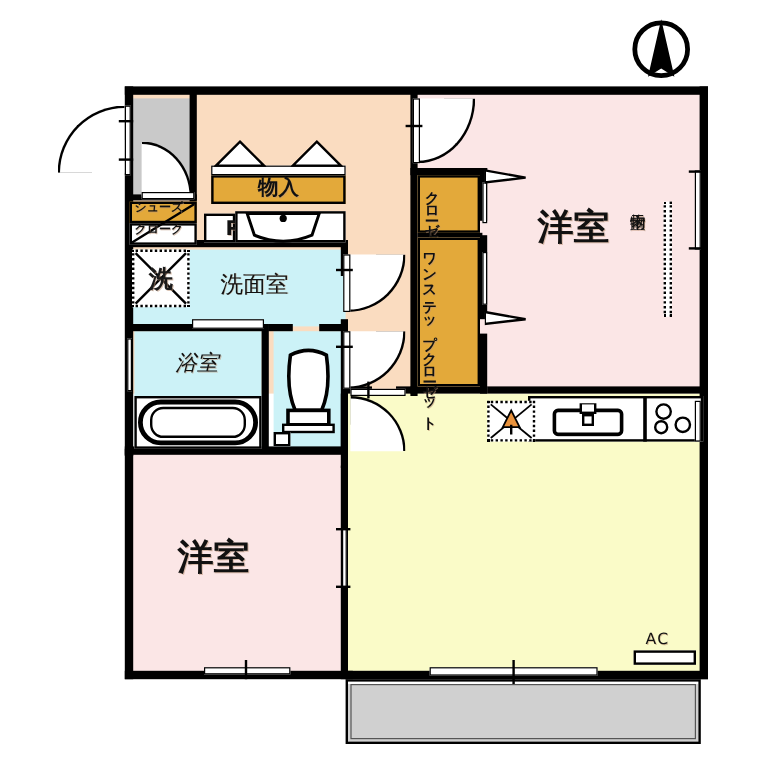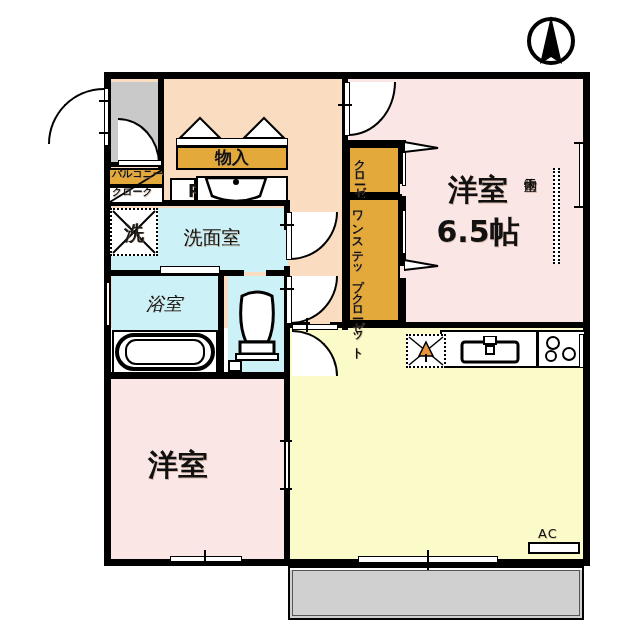--- a/index.html
+++ b/index.html
@@ -124,21 +124,21 @@
   <div class="tick" style="left:99px;top:132px;width:12px;height:2px;"></div>
 
   <div class="swing tr" style="left:118px;top:118px;width:42px;height:46px;"></div>
   <div class="slab" style="left:118px;top:160px;width:44px;height:6px;"></div>
 
   <div class="orangebox" style="left:108px;top:168px;width:56px;height:18px;"></div>
   <div class="whitebox" style="left:108px;top:186px;width:56px;height:18px;"></div>
   <svg style="position:absolute;left:108px;top:168px;" width="56" height="36">
     <line x1="2" y1="34" x2="54" y2="2" stroke="#000" stroke-width="2"></line>
   </svg>
-  <div class="lbl" style="left:112px;top:169px;font-size:10px;font-weight:bold;">バルコニー</div>
+  <div class="lbl" style="left:112px;top:169px;font-size:10px;font-weight:bold;">シューズ</div>
   <div class="lbl" style="left:112px;top:187px;font-size:10px;font-weight:bold;">クローク</div>
 
   <div class="whitebox" style="left:170px;top:178px;width:26px;height:24px;"></div>
   <div class="lbl" style="left:188px;top:183px;font-size:17px;font-weight:bold;">PS</div>
 
   <div class="orangebox" style="left:176px;top:146px;width:112px;height:24px;"></div>
   <div class="lbl lbl-c" style="left:232px;top:158px;font-size:17px;font-weight:bold;">物入</div>
 
   <div class="slab" style="left:176px;top:138px;width:112px;height:8px;"></div>
   <svg class="fold" style="left:178px;top:116px;" width="44" height="24">
@@ -207,21 +207,20 @@
   <div class="slab" style="left:402px;top:152px;width:4px;height:34px;"></div>
   <svg style="position:absolute;left:404px;top:140px;" width="36" height="14">
     <polygon points="0,2 34,8 0,12" fill="#fff" stroke="#000" stroke-width="2"></polygon>
   </svg>
   <div class="slab" style="left:402px;top:210px;width:4px;height:44px;"></div>
   <svg style="position:absolute;left:404px;top:258px;" width="36" height="14">
     <polygon points="0,2 34,8 0,12" fill="#fff" stroke="#000" stroke-width="2"></polygon>
   </svg>
 
   <div class="lbl lbl-c" style="left:478px;top:190px;font-size:30px;font-weight:bold;">洋室</div>
-  <div class="lbl lbl-c" style="left:478px;top:232px;font-size:30px;font-weight:bold;">6.5帖</div>
 
   <div class="lbl vert" style="left:524px;top:168px;font-size:13px;">室内物干</div>
   <div style="position:absolute;left:553px;top:168px;width:7px;height:96px;border:2px dotted #000;box-sizing:border-box;background:#fff;"></div>
 
   <div class="slidepanel" style="left:579px;top:142px;width:5px;height:66px;"></div>
   <div class="tick" style="left:574px;top:142px;width:14px;height:2px;"></div>
   <div class="tick" style="left:574px;top:206px;width:14px;height:2px;"></div>
 
   <div class="whitebox" style="left:440px;top:330px;width:146px;height:38px;"></div>
   <div class="wall" style="left:536px;top:330px;width:3px;height:38px;"></div>

